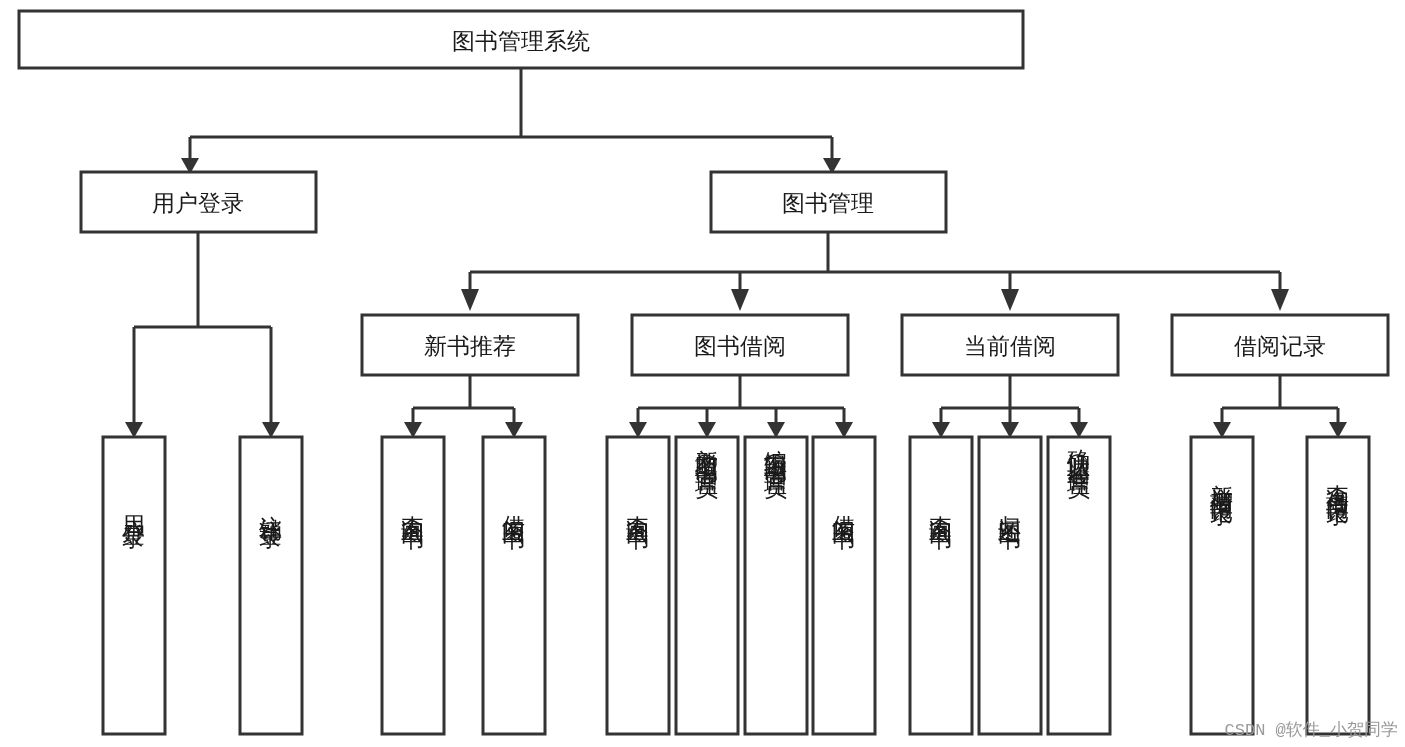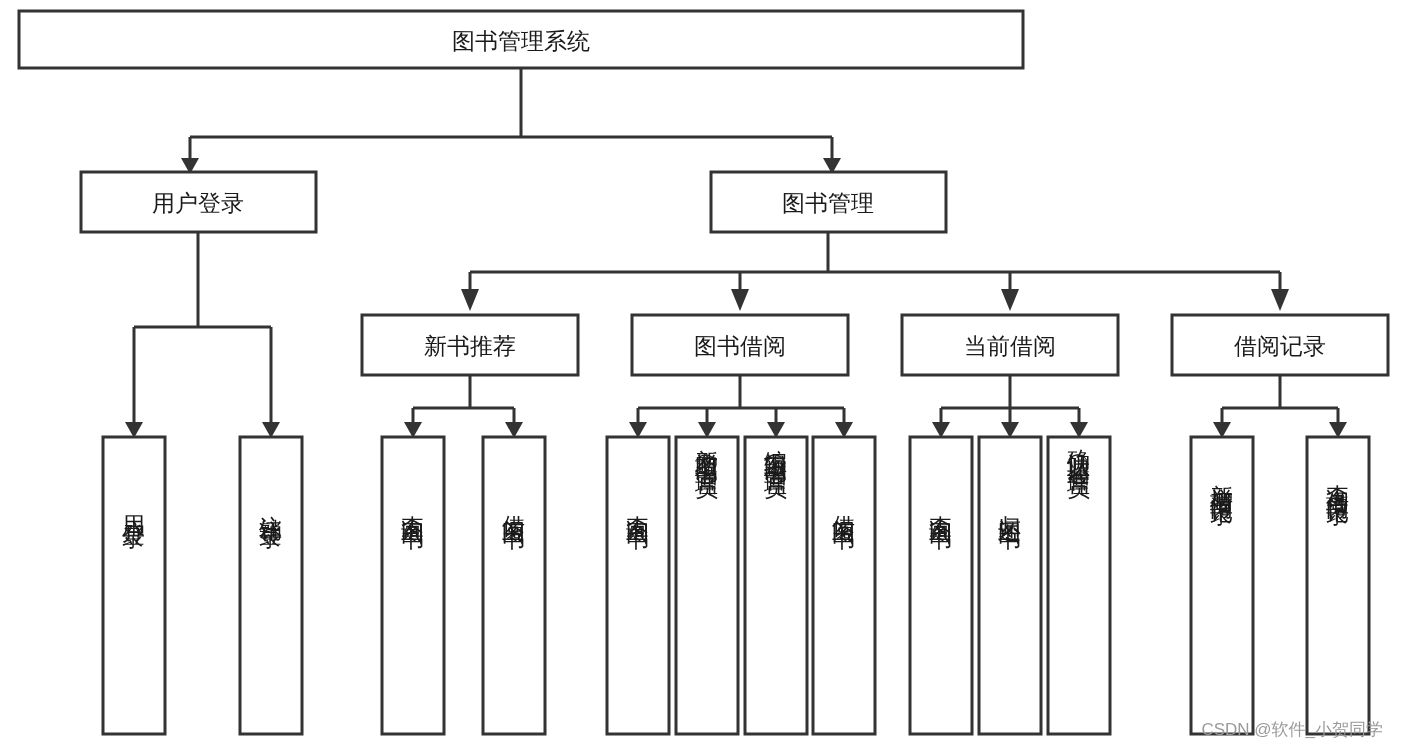--- a/index.html
+++ b/index.html
@@ -49,23 +49,23 @@
     font-size: 23px;
     fill: #1a1a1a;
     writing-mode: vertical-rl;
     text-orientation: upright;
     letter-spacing: 4px;
     dominant-baseline: central;
     text-anchor: middle;
   }
   .watermark-text {
     position: absolute;
-    right: 22px;
+    right: 7px;
     bottom: 6px;
-    font-family: Liberation Sans, sans-serif;
+    font-family: Liberation Mono, monospace;
     font-size: 17px;
     color: #9a9a9a;
     white-space: nowrap;
     pointer-events: none;
   }
 </style>
 </head>
 <body>
 
 <div id="diagram-root">

